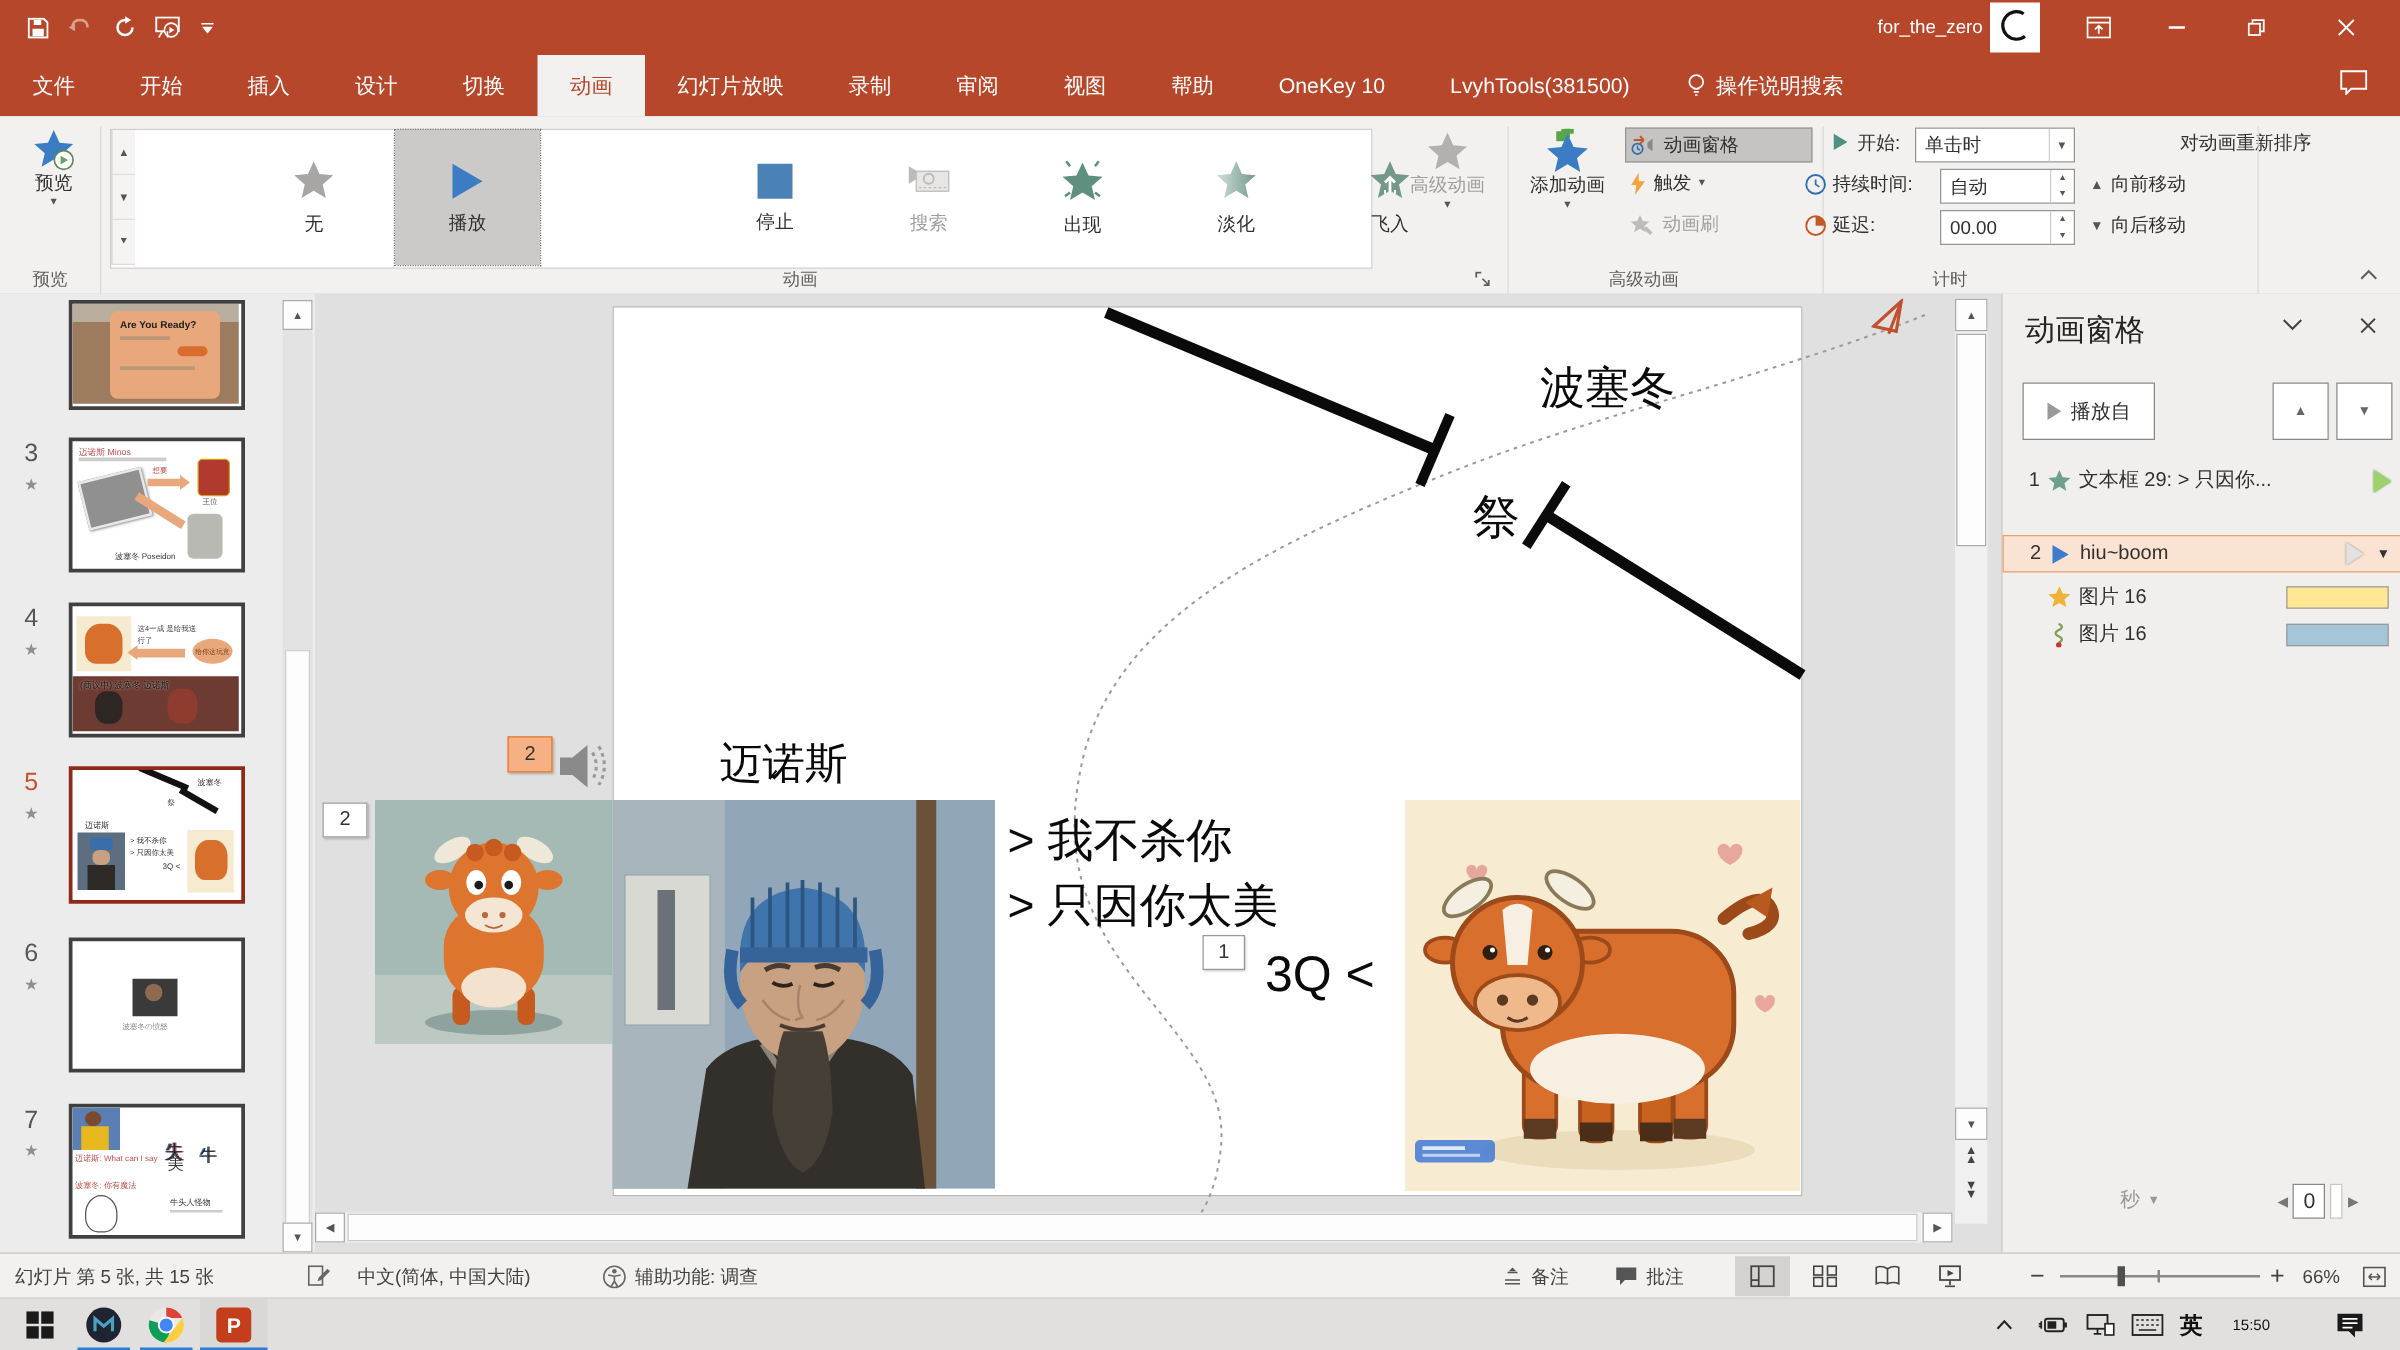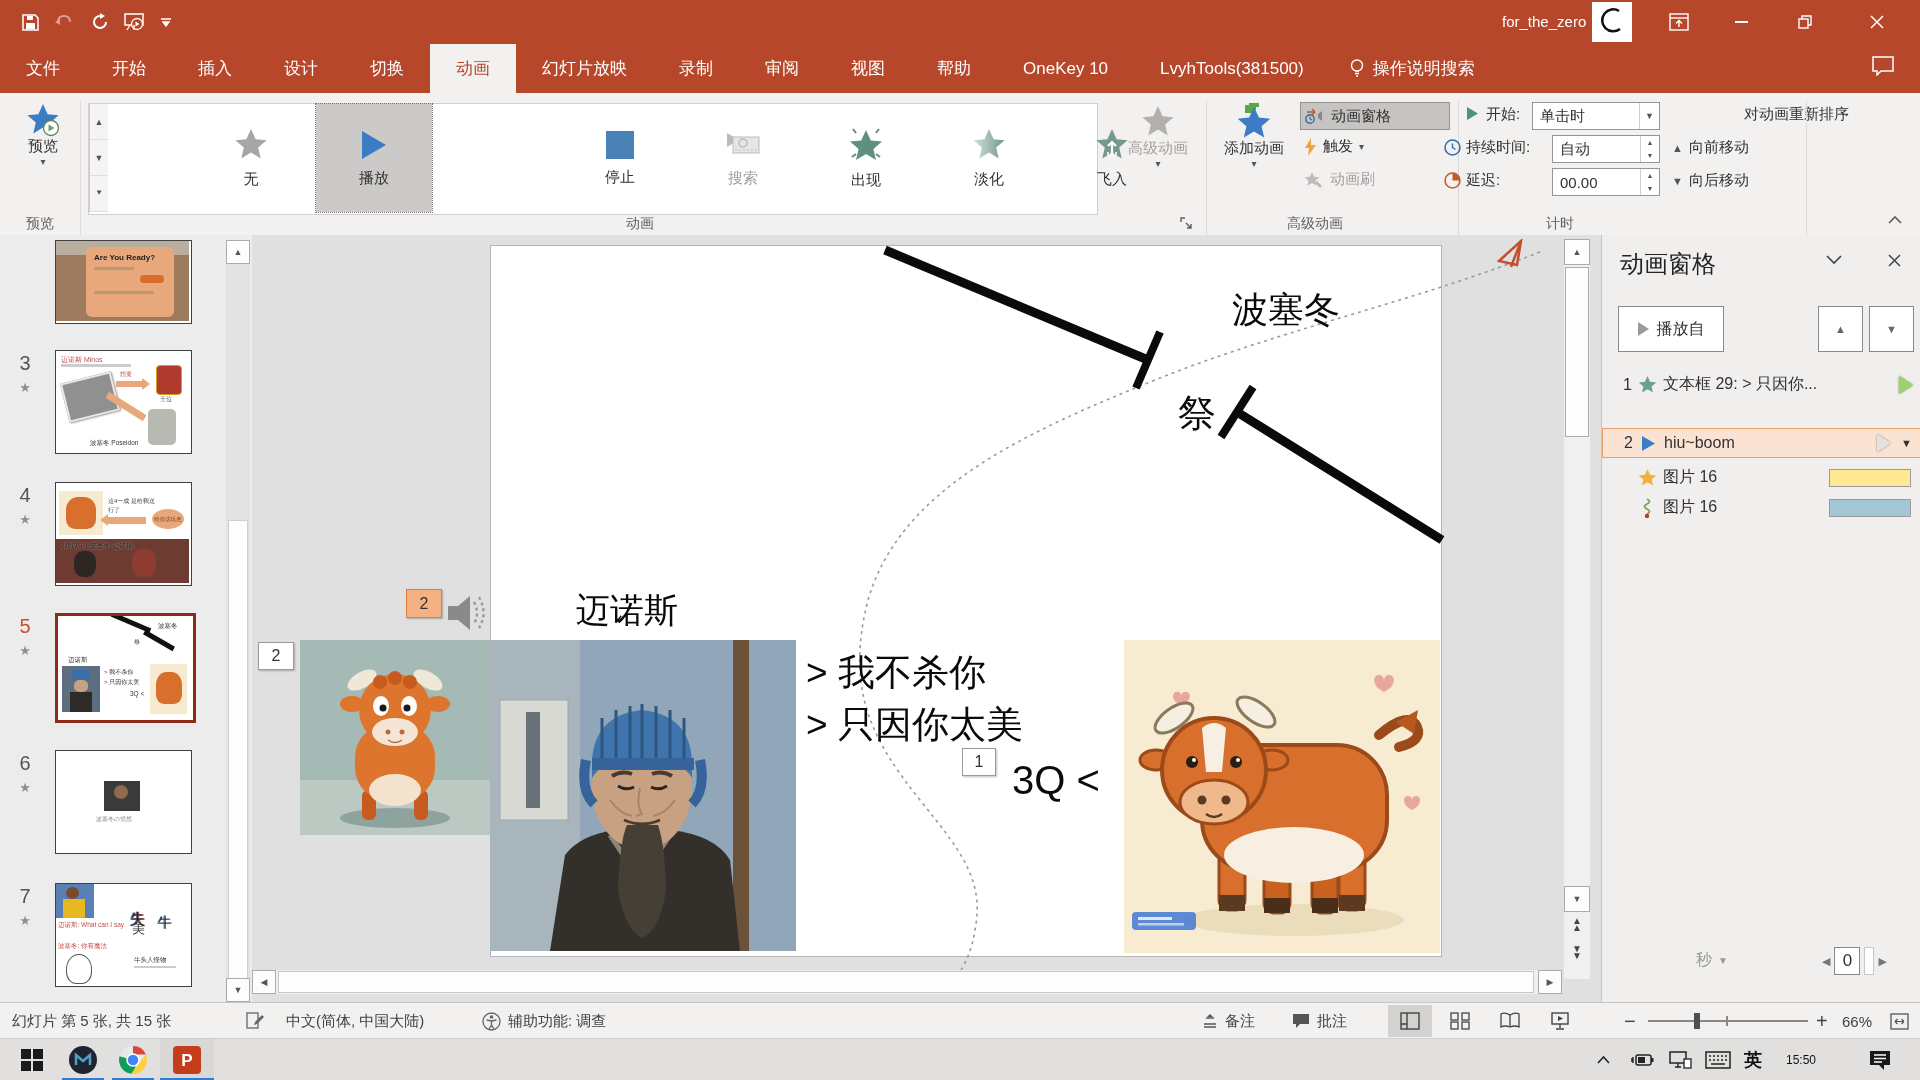--- a/index.html
+++ b/index.html
@@ -34,21 +34,21 @@
   .dis-t{color:#A19F9D;}
   .timing-label{font-size:15px;color:#323130;}
   .combo{background:#fff;border:1px solid #979593;height:26px;display:flex;align-items:center;}
   .combo .val{flex:1;font-size:15px;padding-left:7px;color:#323130;}
   .combo .dd{width:19px;height:100%;border-left:1px solid #D0CECE;display:flex;align-items:center;justify-content:center;color:#555;font-size:9px;}
   .spin{width:18px;height:100%;border-left:1px solid #D0CECE;display:flex;flex-direction:column;}
   .spin span{flex:1;display:flex;align-items:center;justify-content:center;font-size:7px;color:#555;}
   
   .workspace{left:0;top:235px;width:1920px;height:767px;background:#E0E0E0;}
   .thumbpanel{left:0;top:0;width:252px;height:767px;background:#ECECEC;}
-  .thumb{left:55px;width:135px;background:#fff;border:1px solid #404040;overflow:hidden;}
+  .thumb{left:55px;width:135px;background:#fff;border:3px solid #404040;overflow:hidden;}
   .thumb.sel{border:3px solid #8E2A19;}
   .tnum{left:12px;width:26px;font-size:20px;color:#555;text-align:center;}
   .tnum.sel{color:#C8502E;}
   .tstar{left:12px;width:26px;text-align:center;font-size:13px;color:#8f8f8f;}
   .pscroll{left:226px;top:5px;width:24px;height:762px;background:#E3E3E3;}
   .sbtn{background:#FDFDFD;border:1px solid #ABABAB;display:flex;align-items:center;justify-content:center;color:#555;font-size:9px;box-sizing:border-box;}
   .canvas{left:252px;top:0;width:1349px;height:767px;}
   .slide{left:238px;top:10px;width:950px;height:710px;background:#fff;border:1px solid #B5B5B5;}
   .slide-text{color:#0a0a0a;white-space:nowrap;}
   .seqtag{background:#fff;border:1px solid #9a9a9a;box-shadow:1px 1px 2px rgba(0,0,0,.25);font-size:16px;color:#333;display:flex;align-items:center;justify-content:center;}

